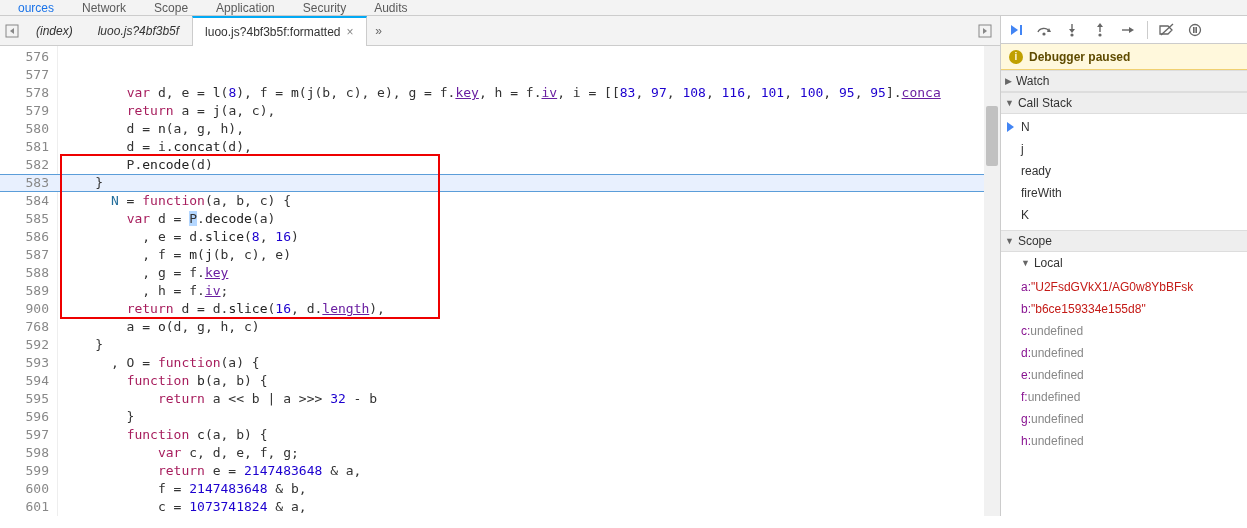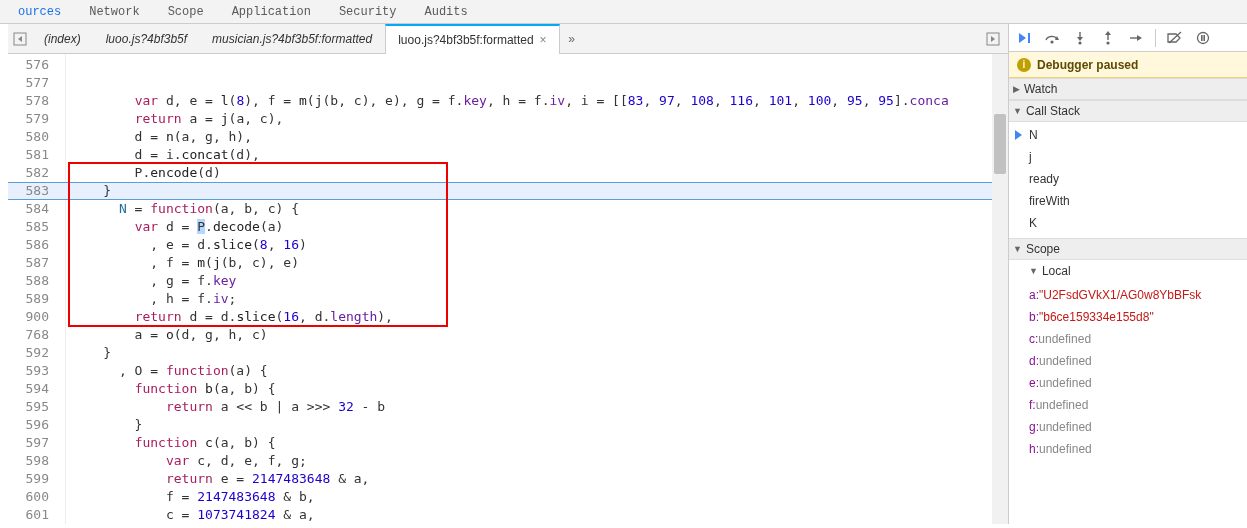--- a/index.html
+++ b/index.html
@@ -9,44 +9,42 @@
     font-size: 12px;
     background: #fff;
     color: #333;
     width: 1247px;
     height: 528px;
     overflow: hidden;
   }
   .tab-strip {
     display: flex;
     align-items: center;
-    height: 24px;
+    height: 16px;
     background: #f3f3f3;
     border-bottom: 1px solid #ccc;
     padding-left: 4px;
-    font-family: Liberation Mono, monospace;
   }
   .tab-strip .tab {
     padding: 0 14px;
     height: 28px;
     line-height: 28px;
     color: #5a5a5a;
     cursor: pointer;
   }
   .tab-strip .tab.active { color: #1a73e8; }
   .main {
     display: flex;
     height: calc(528px - 28px);
   }
   .left {
     width: 1001px;
     display: flex;
     flex-direction: column;
     border-right: 1px solid #ccc;
-    margin-left: 8px;
   }
   .file-tabs {
     display: flex;
     align-items: center;
     height: 30px;
     background: #f3f3f3;
     border-bottom: 1px solid #ccc;
   }
   .file-tabs .nav-icon {
     width: 24px;
@@ -86,40 +84,40 @@
   .editor {
     flex: 1;
     display: flex;
     overflow: hidden;
     position: relative;
   }
   .gutter {
     width: 58px;
     background: #fff;
     text-align: right;
-    padding-right: 16px;
+    padding-right: 8px;
     color: #888;
     font-family: Consolas, monospace;
     font-size: 13px;
     line-height: 18px;
     padding-top: 2px;
     border-right: 1px solid #eee;
   }
   .code {
     flex: 1;
     font-family: Consolas, monospace;
     font-size: 13px;
     line-height: 18px;
     padding-top: 2px;
     padding-left: 6px;
     white-space: pre;
     position: relative;
   }
   .kw { color: #a71d5d; } 
-  .fn { color: #6a1ea1; } 
+  .fn { color: #6a1ea1; text-decoration: underline; } 
   .nm { color: #1c00cf; } 
   .pln { color: #222; }
   .str { color: #c41a16; }
   .def { color: #236e9b; }
   .highlight-line {
     position: absolute;
     left: 0; right: 0;
     height: 18px;
     background: #e8f0fe;
     border-top: 1px solid #5b9dd9;
@@ -235,21 +233,20 @@
   <div class="left">
     <div class="file-tabs">
       <div class="nav-icon">
         <svg width="14" height="14" viewBox="0 0 14 14">
             <rect x="1" y="1" width="12" height="12" fill="none" stroke="#888"></rect>
             <polygon points="9,4 5,7 9,10" fill="#888"></polygon>
           </svg>
       </div>
       <div class="file-tab">(index)</div>
       <div class="file-tab italic">luoo.js?4bf3b5f</div>
-      <div class="file-tab italic">musician.js?4bf3b5f:formatted</div>
       <div class="file-tab active">
         <span>luoo.js?4bf3b5f:formatted</span>
         <span class="close">×</span>
       </div>
       <div class="overflow">»</div>
       <div class="spacer"></div>
       <div class="extern">
         <svg width="14" height="14" viewBox="0 0 14 14">
             <rect x="1" y="1" width="12" height="12" fill="none" stroke="#888"></rect>
             <polygon points="5,4 9,7 5,10" fill="#888"></polygon>

